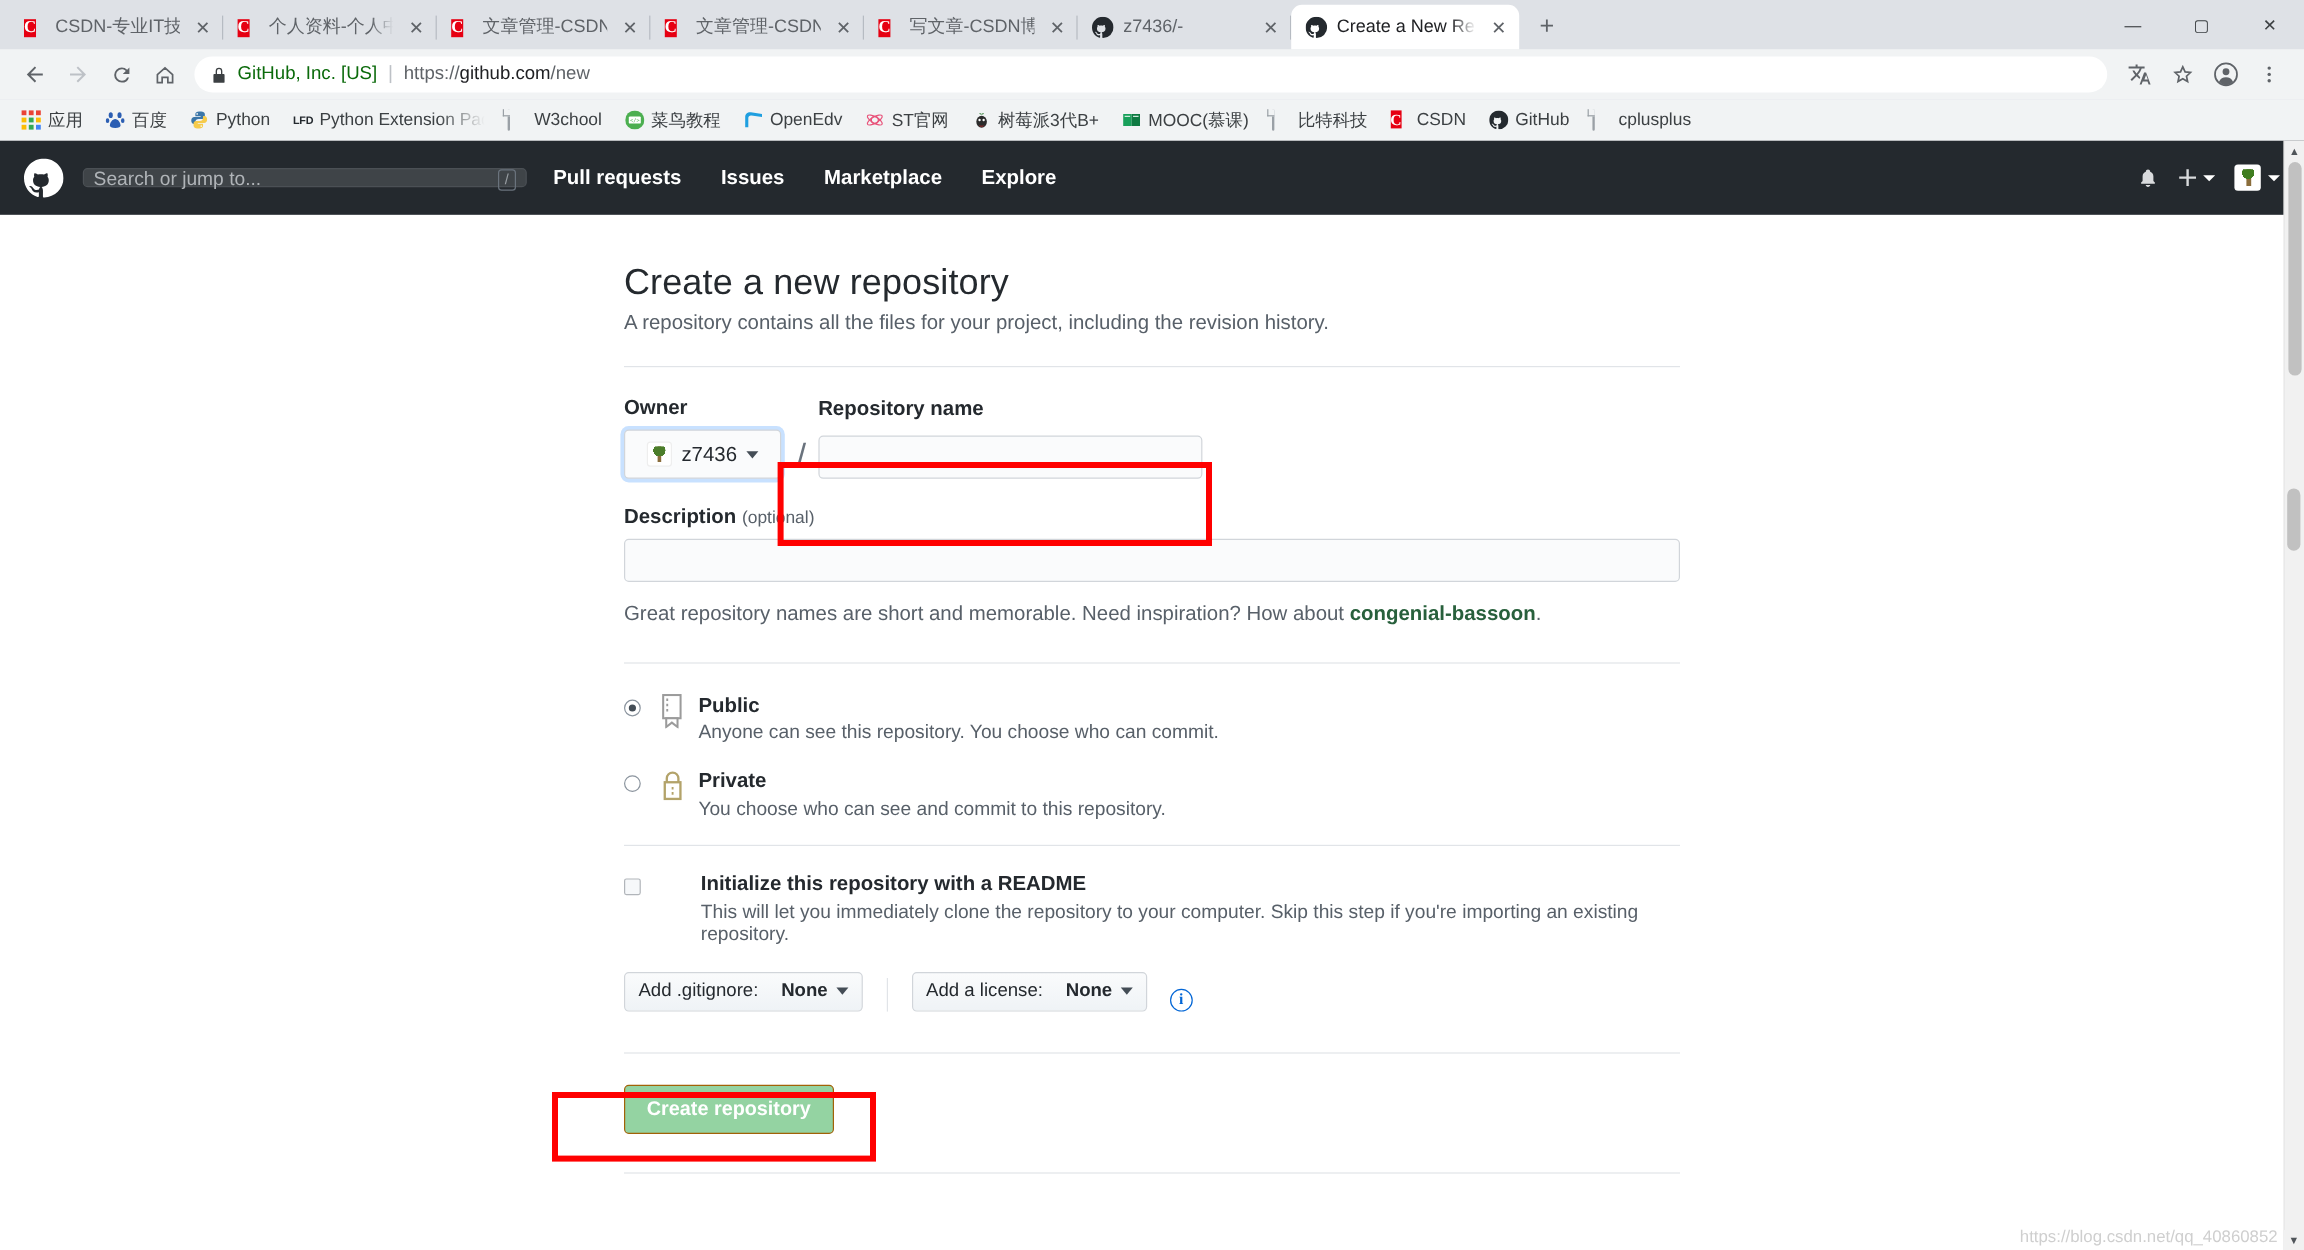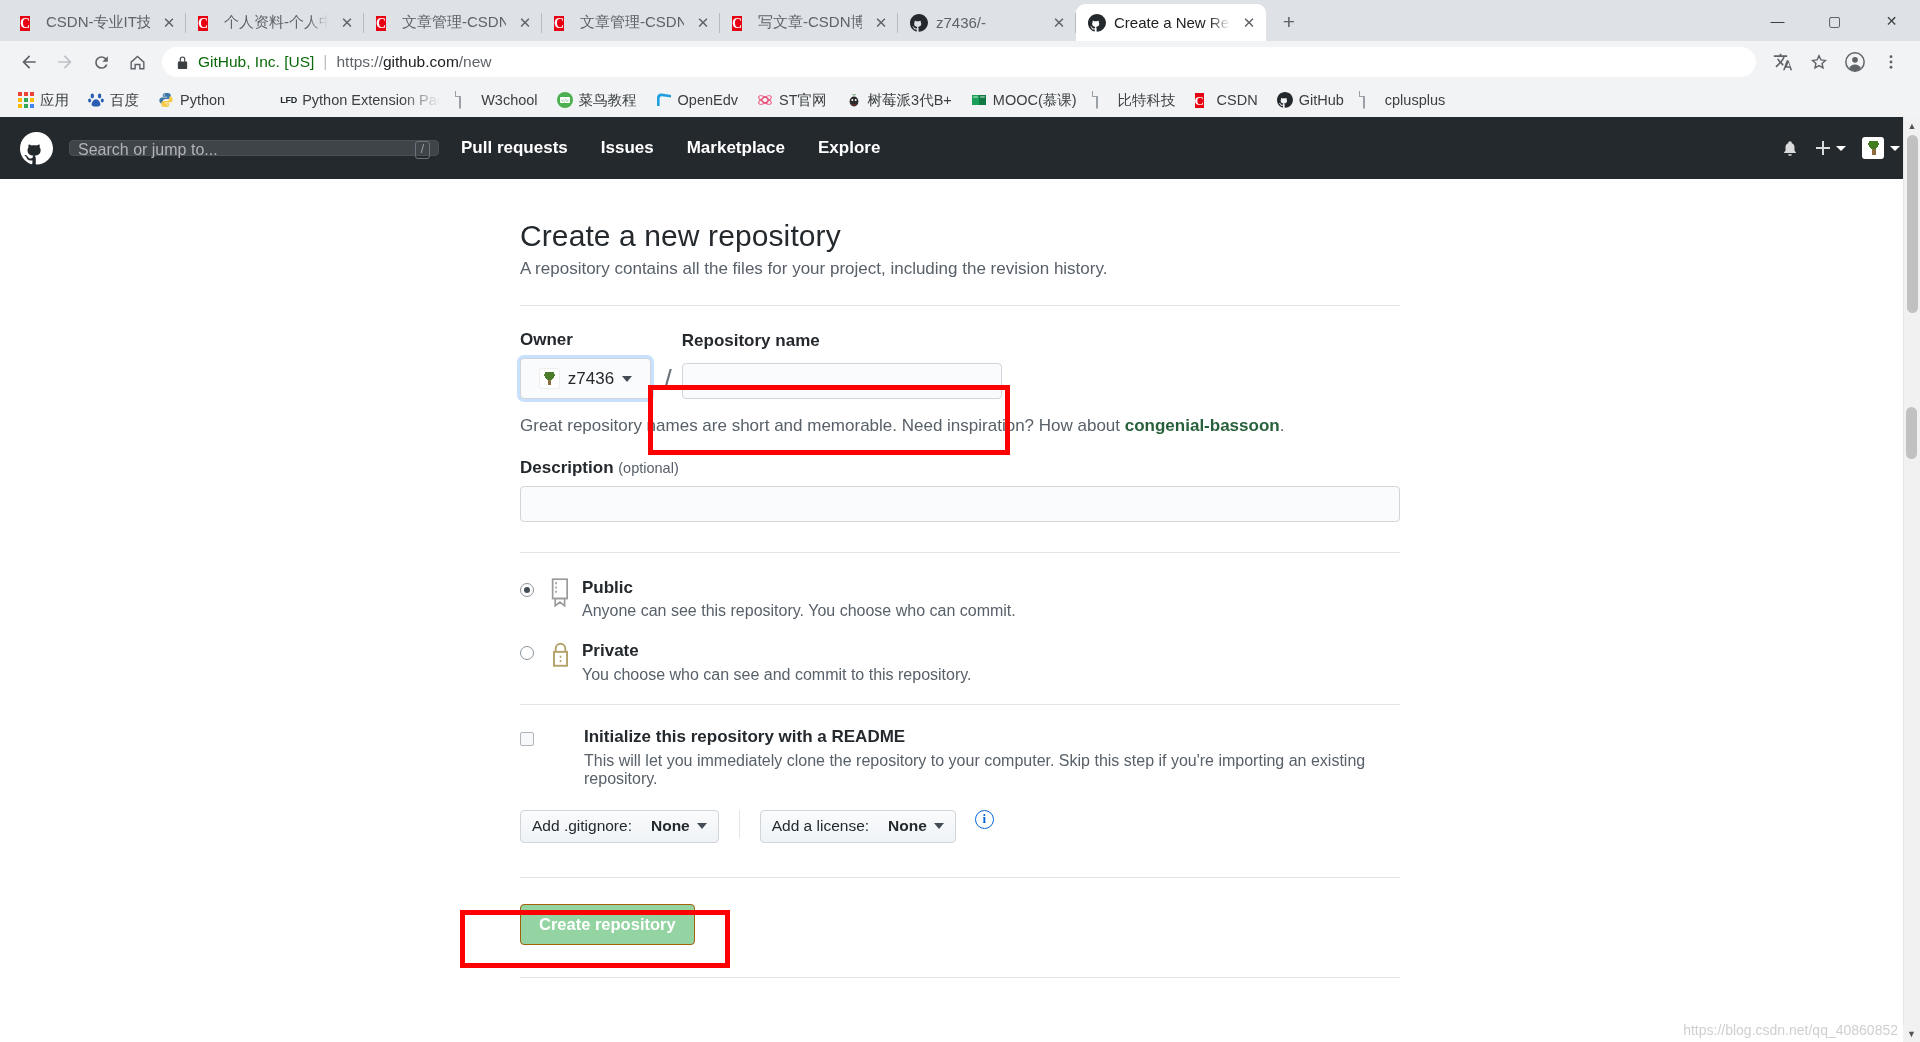--- a/index.html
+++ b/index.html
@@ -176,21 +176,21 @@
   }
   .ico-doc::after {
     content:""; position:absolute; right:-1px; top:-1px;
     width: 5px; height: 5px;
     background: #f1f3f4;
     border-left: 1.4px solid #9aa0a6;
     border-bottom: 1.4px solid #9aa0a6;
   }
   .lfd {
     font-size: 9px; font-weight: bold; color:#24292e;
-    letter-spacing: -0.2px; line-height: 16px; margin-left: 36px;
+    letter-spacing: -0.2px; line-height: 16px;
   }
 
   
   #page-scroll-area {
     position: relative;
     width: 100%;
     height: calc(1042px - 41px - 42px - 34px);
     background: #fff;
     overflow: hidden;
   }
@@ -399,21 +399,21 @@
     border: 1px solid #b1b5ba;
     border-radius: 2px;
     background: #f6f8fa;
     margin: 5px 14px 0 0;
     flex: 0 0 14px;
   }
   #readme-title { font-size: 17px; font-weight: bold; color: #24292e; }
   #readme-desc { font-size: 16px; color: #586069; margin-top: 5px; }
 
   #dropdown-row {
-    display: flex; align-items: flex-start; gap: 0;
+    display: flex; align-items: flex-end; gap: 0;
     margin-top: 22px;
   }
   .gh-btn {
     height: 33px;
     border: 1px solid #d1d5da;
     border-radius: 4px;
     background: linear-gradient(#fafbfc, #eff3f6);
     display: flex; align-items: center; gap: 7px;
     padding: 0 11px;
     font-size: 15.5px;
@@ -825,27 +825,27 @@
         <div id="slash">/</div>
 
         <div id="repo-name-col">
           <div id="repo-name-label-pos">
             <span class="lbl">Repository name</span>
           </div>
           <input id="repo-name-input" type="text" value="" placeholder="" style="">
         </div>
       </div>
 
-      <div id="hint">
-        <span>Great repository names are short and memorable. Need inspiration? How about </span><a href="#">congenial-bassoon</a><span>.</span>
-      </div>
-
       <div style="margin-top:22px">
         <span class="lbl"><span>Description</span> <span class="optional">(optional)</span></span>
         <input id="desc-input" type="text" value="" placeholder="" style="">
+      </div>
+
+      <div id="hint">
+        <span>Great repository names are short and memorable. Need inspiration? How about </span><a href="#">congenial-bassoon</a><span>.</span>
       </div>
 
       <hr class="rule" style="margin-top:30px">
 
       <div class="vis-row">
         <span class="vis-radio checked"></span>
         <span class="vis-icon">
           <svg width="25" height="29" viewBox="0 0 20 24">
             <rect x="3.5" y="1" width="12" height="16" fill="#fff" stroke="#9b9b9b" stroke-width="1.4"></rect>
             <line x1="6.3" y1="3.4" x2="6.3" y2="5.1" stroke="#9b9b9b" stroke-width="1.3"></line>

